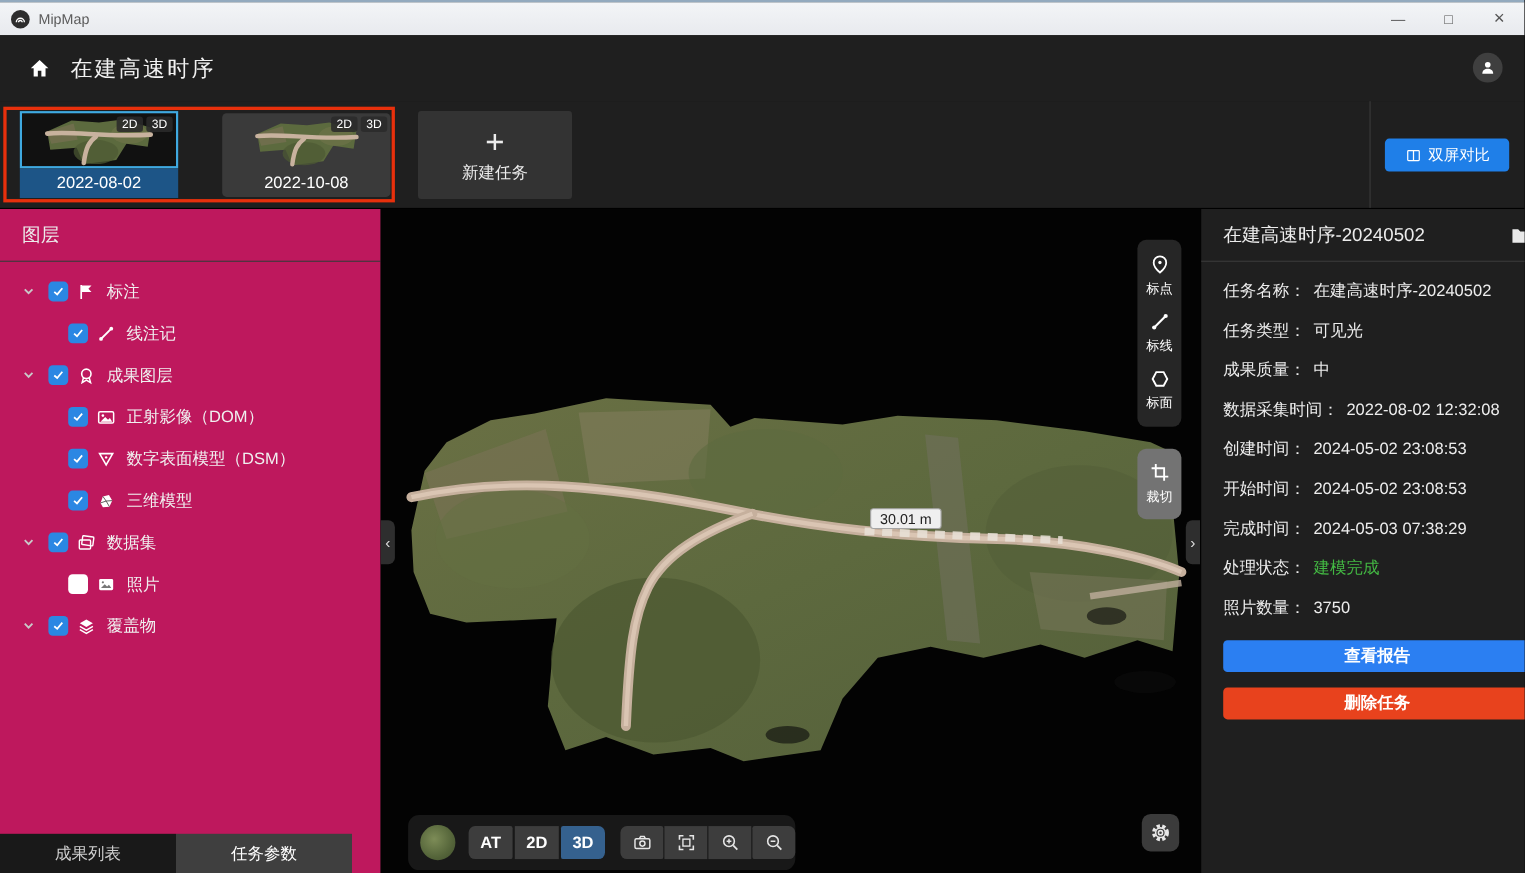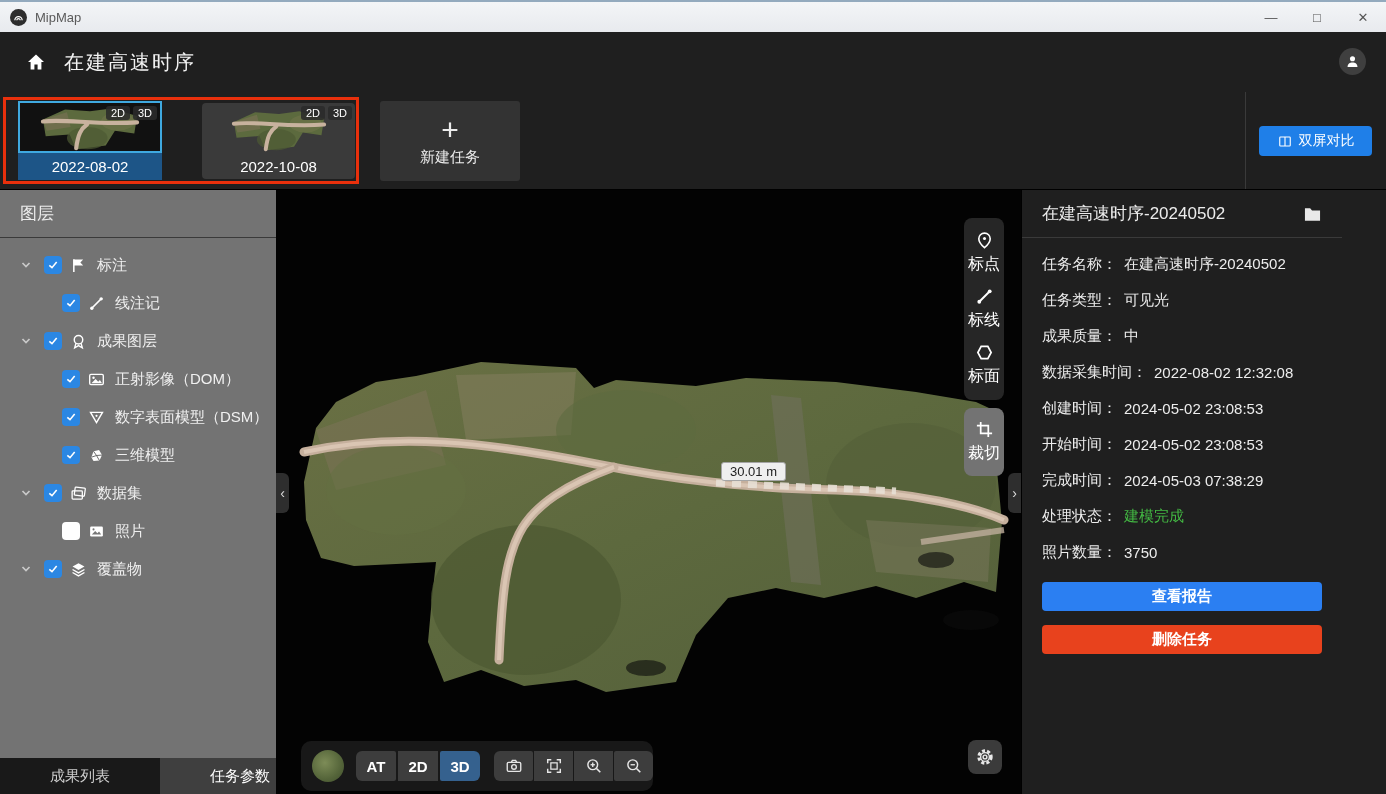--- a/index.html
+++ b/index.html
@@ -52,21 +52,21 @@
   .new-task .nt-label { font-size:15px; margin-top:4px; }
   .task-divider { position:absolute; left:1245px; top:0; width:1px; height:97px; background:#3a3a3a; }
   .compare-btn { position:absolute; right:14px; top:34px; width:113px; height:30px;
     background:#1f7fe8; border-radius:4px; color:#fff; font-size:14px;
     display:flex; align-items:center; justify-content:center; gap:6px; cursor:pointer; }
 
   
   .content { position:absolute; left:0; top:190px; width:1386px; height:604px; display:flex; }
 
   
-  .sidebar { position:relative; width:276px; height:604px; background:#737373; flex:none; }
+  .sidebar { position:relative; width:346px; height:604px; background:#be185d; flex:none; }
   .panel-head { height:48px; display:flex; align-items:center; justify-content:space-between;
     padding:0 20px; border-bottom:1px solid #3a3a3a; }
   .panel-head-title { color:#ececec; font-size:17px; }
   .tree { padding-top:8px; }
   .tree-row { height:38px; display:flex; align-items:center; padding-left:20px; color:#f0f0f0;
     font-size:15px; }
   .tree-row.lvl1 { padding-left:62px; }
   .caret { width:16px; margin-right:8px; display:flex; }
   .checkbox { width:18px; height:18px; border-radius:4px; background:#2b87e3; flex:none;
     display:flex; align-items:center; justify-content:center; margin-right:8px; cursor:pointer; }
@@ -85,21 +85,21 @@
     border:1px solid #a5a5a5; border-radius:3px; color:#222; font-size:13px; padding:1px 8px; }
   .collapse { position:absolute; top:283px; width:13px; height:40px; background:#2e2e2e;
     color:#dcdcdc; font-size:14px; display:flex; align-items:center; justify-content:center;
     cursor:pointer; }
   .collapse.left { left:0; border-radius:0 6px 6px 0; }
   .collapse.right { right:0; border-radius:6px 0 0 6px; }
   .side-tools { position:absolute; right:17px; top:28px; width:40px; background:#262626;
     border-radius:8px; display:flex; flex-direction:column; padding:7px 0; }
   .tool-btn { display:flex; flex-direction:column; align-items:center; color:#fff;
     padding:6px 0; cursor:pointer; }
-  .tool-btn .t-label { font-size:16px; margin-top:4px; }
+  .tool-btn .t-label { font-size:12px; margin-top:4px; }
   .crop-tool { position:absolute; right:17px; top:218px; width:40px; background:#737373;
     border-radius:8px; display:flex; flex-direction:column; padding:6px 0; }
   .bottom-bar { position:absolute; left:25px; top:512px; width:352px; height:50px;
     background:rgba(26,26,26,.94); border-radius:10px; display:flex; align-items:center;
     padding:0 11px;margin-top:39px; }
   .mini-map { width:32px; height:32px; border-radius:50%; flex:none;
     background:radial-gradient(circle at 40% 40%, #7d8c57, #55653a 60%, #3f4d2c); cursor:pointer; }
   .mode-group { display:flex; gap:2px; margin-left:12px; }
   .mode-btn { width:40px; height:30px; background:#3d3d3d; color:#fff; font-size:15px;
     font-weight:bold; display:flex; align-items:center; justify-content:center; cursor:pointer; }

